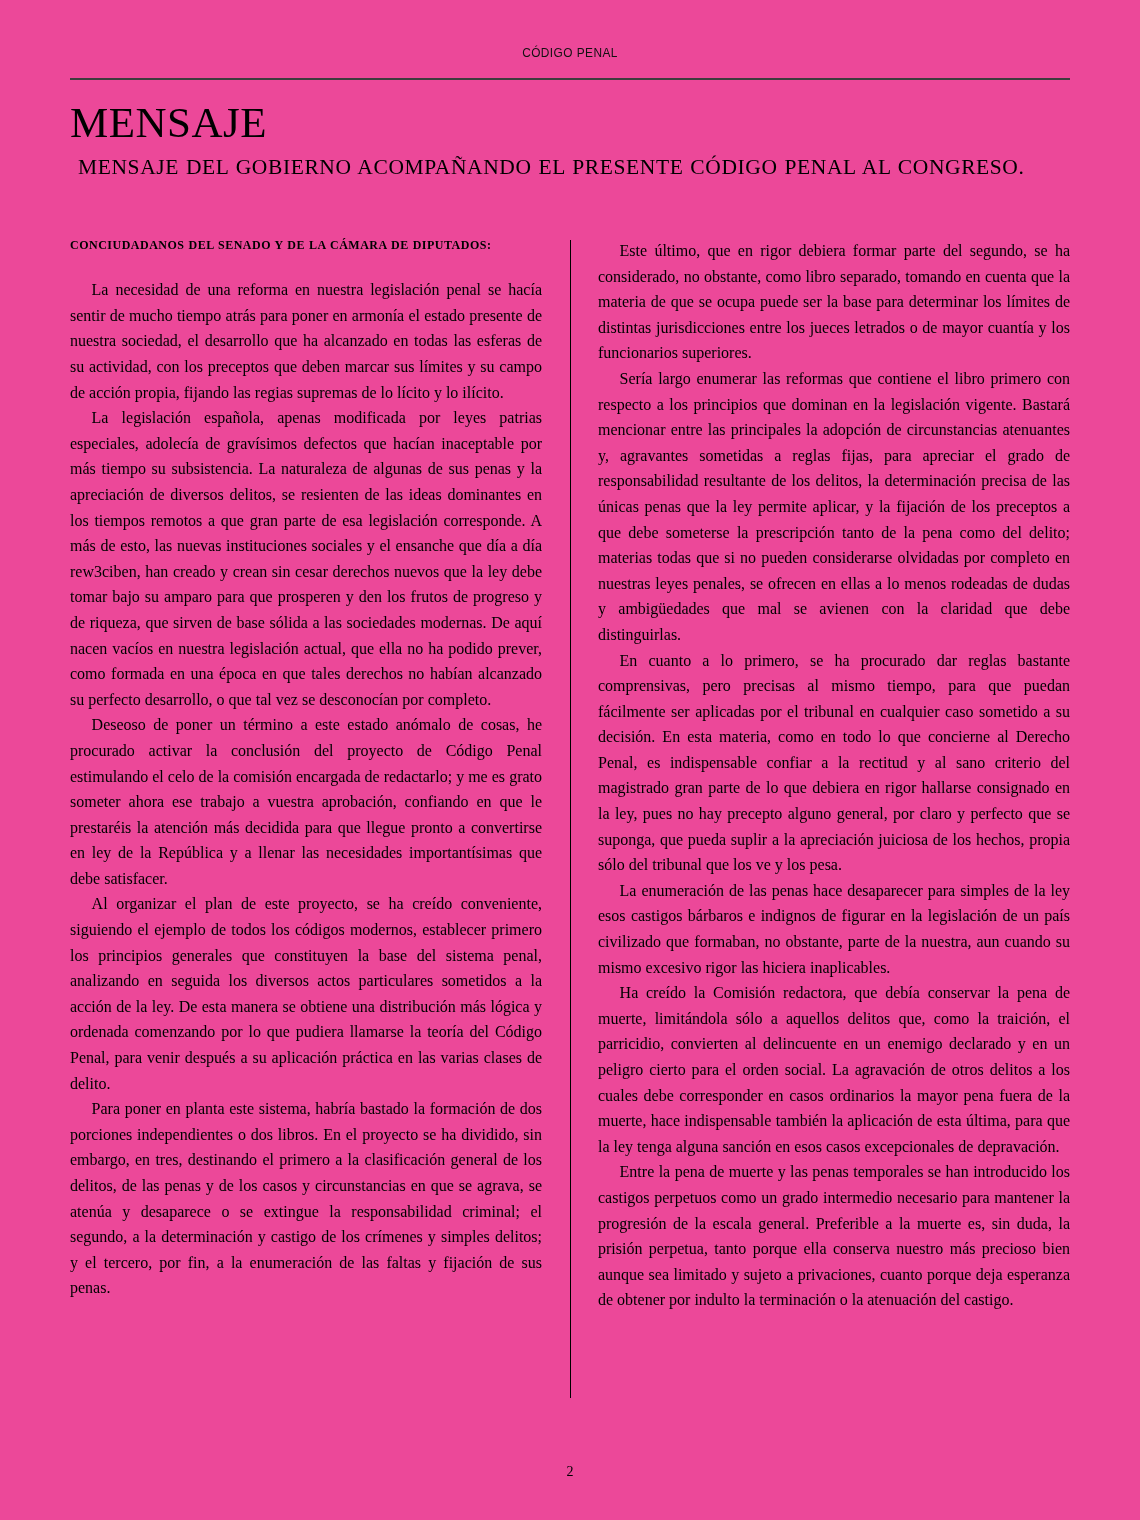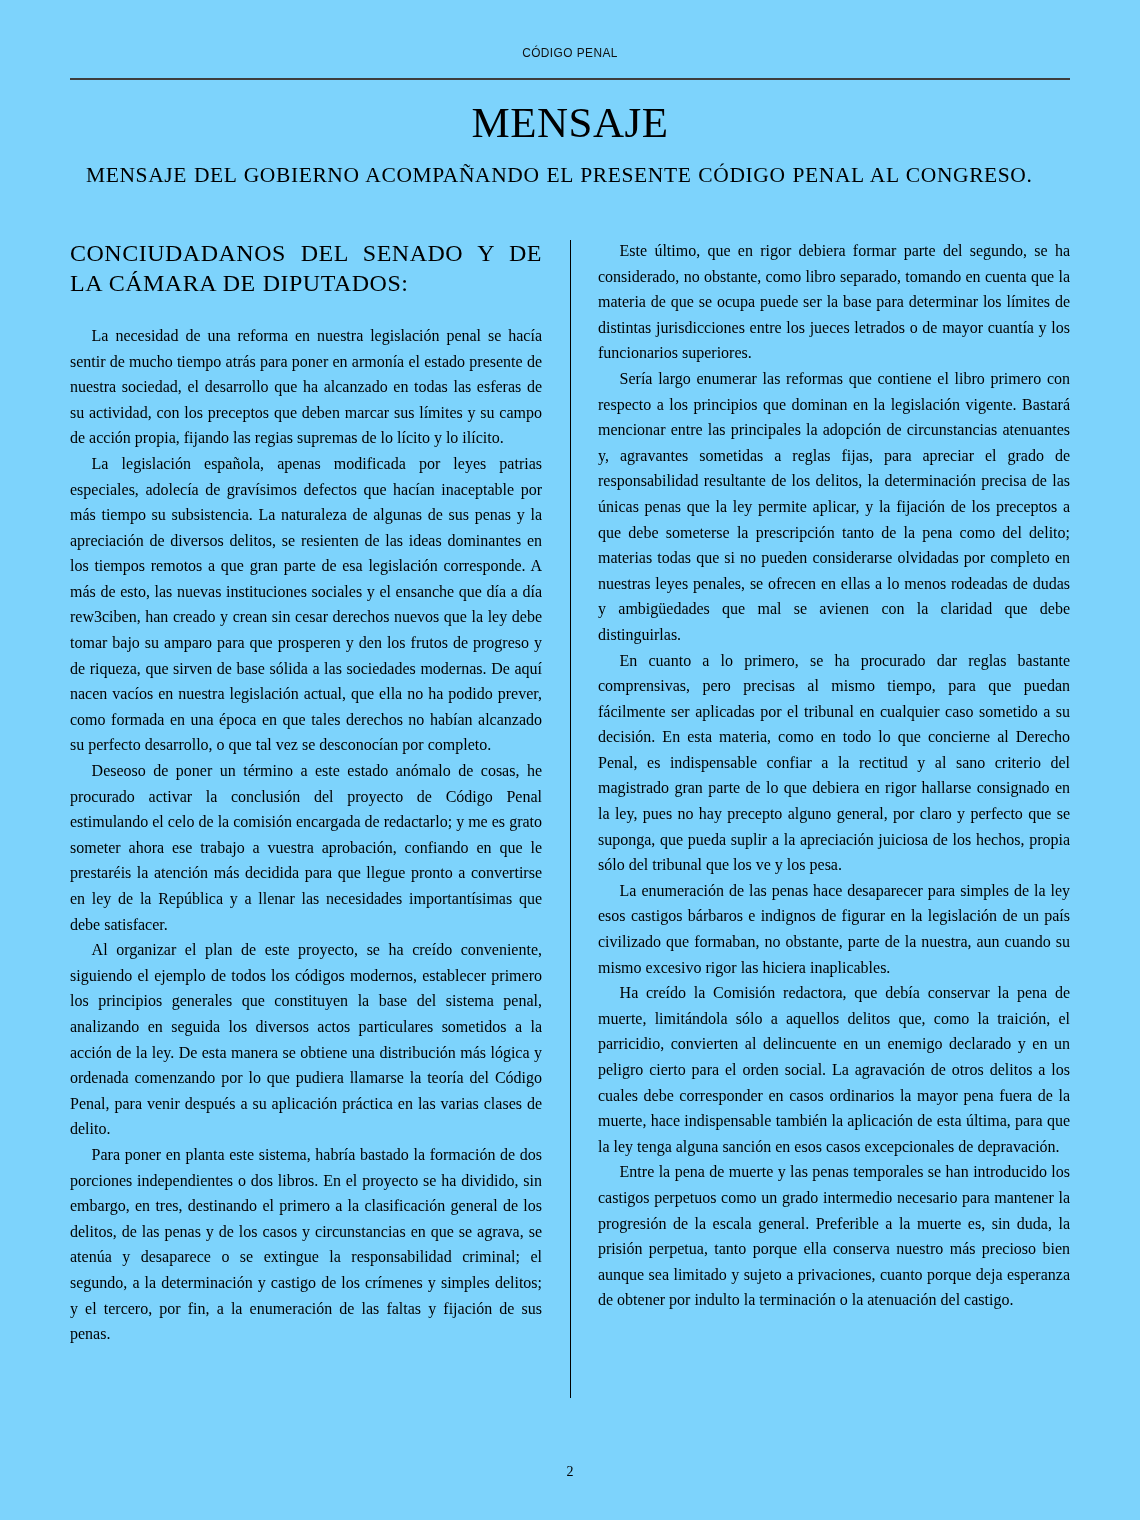--- a/index.html
+++ b/index.html
@@ -7,21 +7,21 @@
     margin: 0;
     padding: 0;
     background: #ffffff;
   }
 
   .page {
     position: relative;
     width: 1140px;
     height: 1520px;
     margin: 0 auto;
-    background: #7dd3fc;
+    background: #ec4899;
     box-sizing: border-box;
     overflow: hidden;
     color: #000000;
     font-family: "Liberation Serif", "DejaVu Serif", serif;
     -webkit-font-smoothing: antialiased;
   }
 
   
   .running-head {
     position: absolute;
@@ -49,31 +49,30 @@
 
   
   .title-block {
     position: absolute;
     top: 100px;
     left: 70px;
     width: 1000px;
   }
 
   .doc-title {
-    text-align: center;
     font-size: 43px;
     line-height: 1.08;
     font-weight: normal;
     margin: 0 0 6px 0;
     letter-spacing: 0.5px;
     font-family: "Liberation Serif", "DejaVu Serif", serif;
   }
 
   .doc-subtitle {
-    margin: 16px;
+    margin: 8px;
     font-size: 21.5px;
     line-height: 1.30;
     text-align: justify;
     text-align-last: left;
     letter-spacing: 0.6px;
     word-spacing: 1px;
     font-weight: normal;
     font-family: "Liberation Serif", "DejaVu Serif", serif;
   }
 
@@ -100,27 +99,27 @@
     position: absolute;
     top: 2px;
     left: 500px;
     width: 1px;
     height: 1158px;
     background: #000000;
   }
 
   .salutation {
     margin: 0 0 0 0;
-    font-size: 24px;
+    font-size: 12px;
     line-height: 1.27;
     text-align: justify;
     text-align-last: left;
     letter-spacing: 0.5px;
     word-spacing: 0.5px;
-    font-weight: normal;
+    font-weight: bold;
     font-family: "Liberation Serif", "DejaVu Serif", serif;
   }
 
   .body-text p {
     margin: 0;
     font-size: 16px;
     line-height: 25.6px;
     text-align: justify;
     text-align-last: left;
     text-indent: 1.35em;

